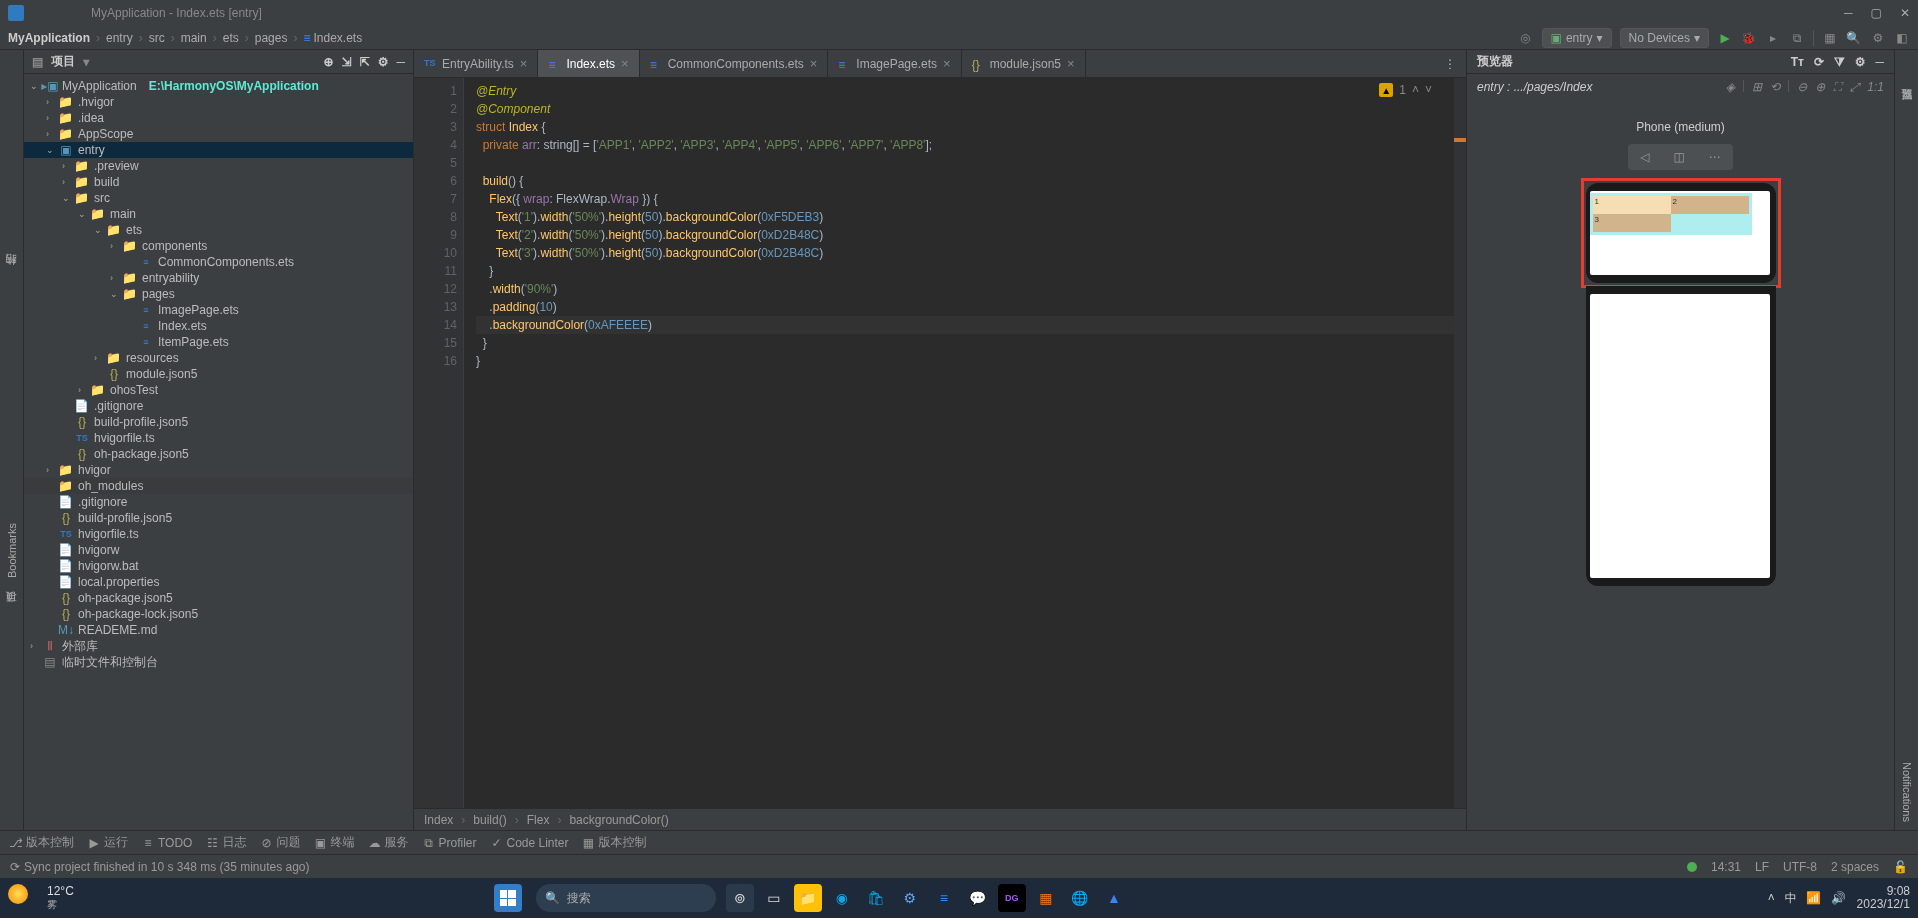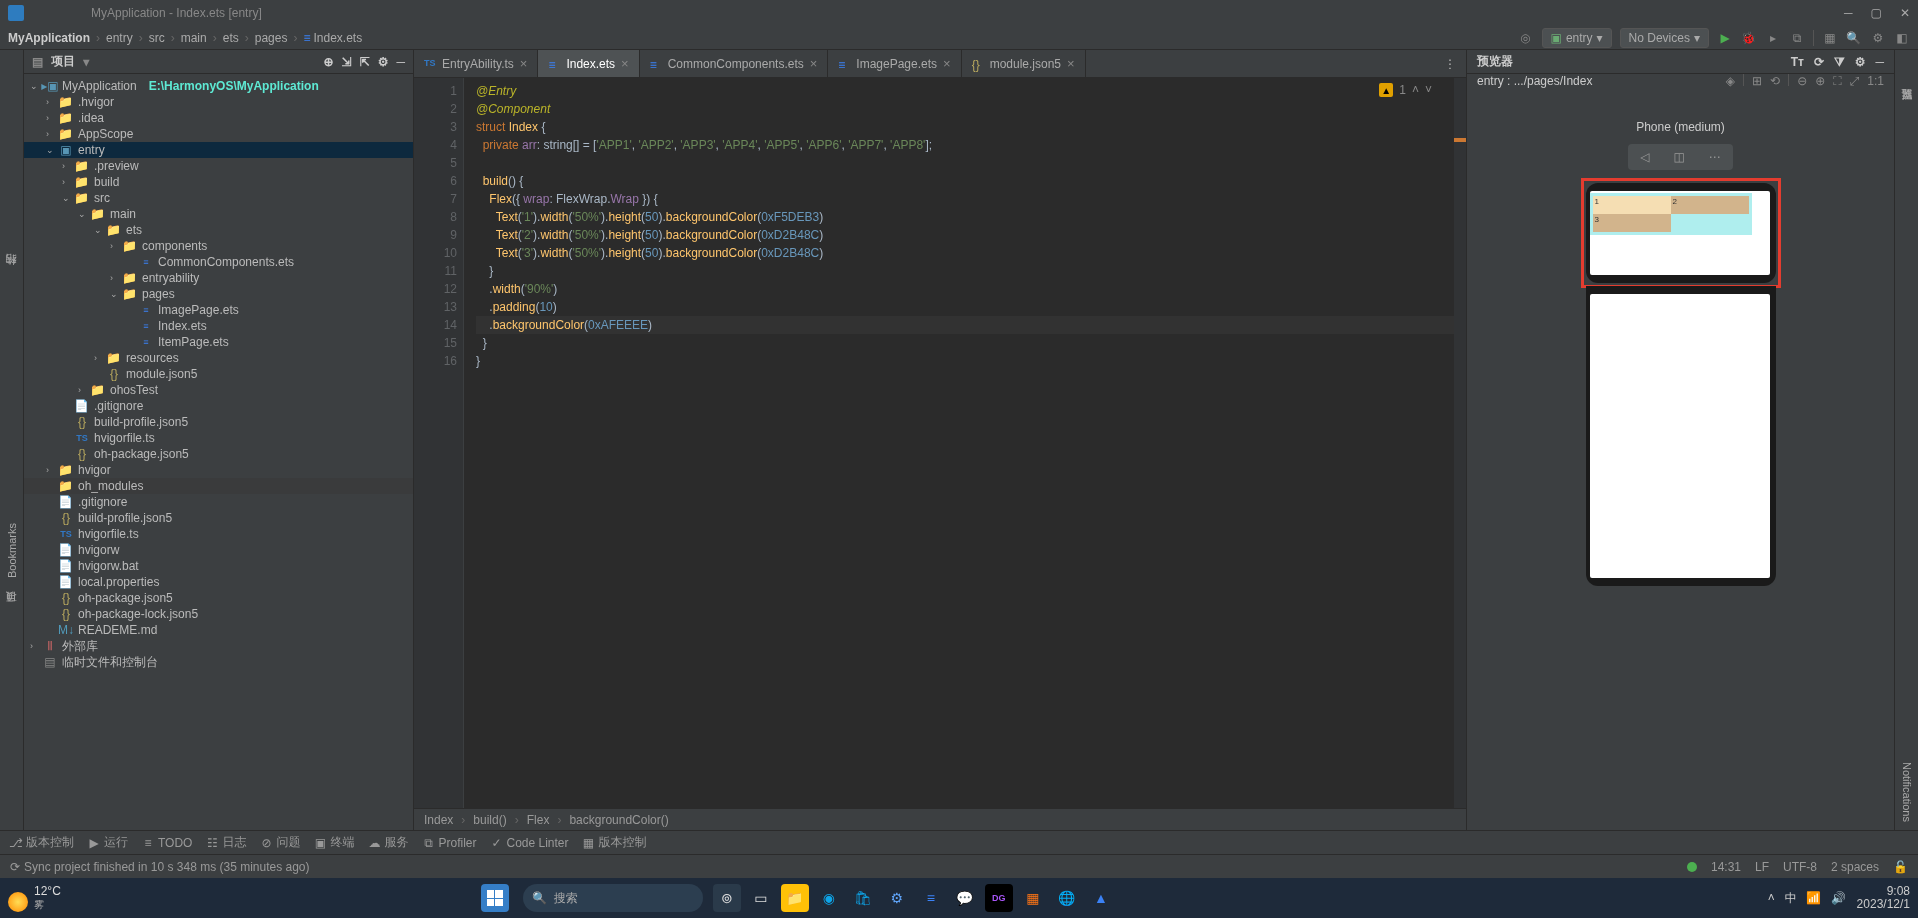--- a/index.html
+++ b/index.html
@@ -75,21 +75,21 @@
 .minimap .warnband { height:4px; background:#cc7832; margin-top:60px;}
 
 .breadcrumb-bottom { height: 22px; background: #3c3f41; border-top: 1px solid #2b2b2b; display: flex; align-items: center; padding: 0 10px; color: #999; gap:4px;}
 .breadcrumb-bottom .sep { color:#666; margin:0 4px;}
 
 
 .previewer { width: 428px; background: #3c3f41; border-left: 1px solid #2b2b2b; display: flex; flex-direction: column; }
 .prev-header { height: 24px; display: flex; align-items: center; padding: 0 10px; border-bottom:1px solid #2b2b2b;}
 .prev-header span { color: #ccc; font-weight: bold; }
 .prev-header .tools { margin-left: auto; display: flex; gap: 10px; color: #888; }
-.prev-path { height: 26px; display: flex; padding: 0 10px; color: #ccc; }
+.prev-path { height: 26px; display: flex; align-items: center; padding: 0 10px; color: #ccc; font-style: italic; }
 .prev-path .icons { margin-left:auto; display:flex; gap:8px; color:#888;}
 .prev-body { flex: 1; display: flex; flex-direction: column; align-items: center; padding: 10px; }
 .prev-label { color: #ccc; margin: 10px 0; text-align:center;}
 .phone-controls { display:flex; gap:24px; padding:6px 12px; background:#4c5052; border-radius:4px; color:#999; margin-bottom:8px;}
 .phone-frame-outer { border:3px solid #e43c2f; padding:2px; }
 .phone-frame { width: 190px; background: #1a1a1a; border-radius: 12px; padding: 8px 4px; display:flex; flex-direction:column; }
 .phone-screen { background: #fff; flex:1; width: 180px; height: 370px; border-radius:2px; display:flex; flex-direction:column;}
 .phone-flex { background:#afeeee; width:90%; padding:3px; margin-top:2px; display:flex; flex-wrap:wrap;}
 .phone-flex .cell { width:50%; height:18px; font-size:8px; padding:1px 2px; color:#333;}
 .phone-flex .c1 { background:#f5deb3;}
@@ -99,21 +99,21 @@
 .tool-buttons .item { display:flex; align-items:center; gap:4px; cursor:pointer;}
 .tool-buttons .item .i { width:12px; height:12px; display:inline-flex; align-items:center; justify-content:center;}
 
 
 .statusbar { height: 24px; background: #3c3f41; border-top: 1px solid #2b2b2b; display: flex; align-items: center; padding: 0 10px; color: #999; }
 .statusbar .msg { display:flex; align-items:center; gap:4px;}
 .statusbar .right { margin-left: auto; display: flex; gap: 14px; align-items:center;}
 
 
 .taskbar { height: 40px; background: #1e2a3a; display: flex; align-items: center; padding: 0 8px; color: #ddd; }
-.taskbar .weather { display:flex; align-items:flex-end; gap:6px;}
+.taskbar .weather { display:flex; align-items:flex-start; gap:19px;}
 .taskbar .weather .sun { width:20px; height:20px; background:radial-gradient(circle,#ffdd55,#ff8800); border-radius:50%;}
 .taskbar .search { margin-left: 420px; display: flex; align-items: center; gap: 4px; }
 .taskbar .winbtn { width:28px; height:28px; background:#357ec7; border-radius:4px; display:flex; align-items:center; justify-content:center; margin-right:10px;}
 .taskbar .winlogo { width:16px; height:16px; display:grid; grid-template:1fr 1fr/1fr 1fr; gap:1px;}
 .taskbar .winlogo div { background:#fff;}
 .taskbar .searchbox { width: 180px; height: 28px; background: #2c3e50; border-radius: 14px; display: flex; align-items: center; padding: 0 10px; color: #aaa; gap:6px;}
 .taskbar .apps { display: flex; gap: 6px; margin-left: 10px; }
 .taskbar .app { width: 28px; height: 28px; border-radius: 4px; display:flex; align-items:center; justify-content:center; font-size:14px;}
 .taskbar .tray { margin-left: auto; display: flex; align-items: center; gap: 10px; color:#ccc;}
 .taskbar .clock { text-align: right; line-height: 1.1; font-size: 11px; }

